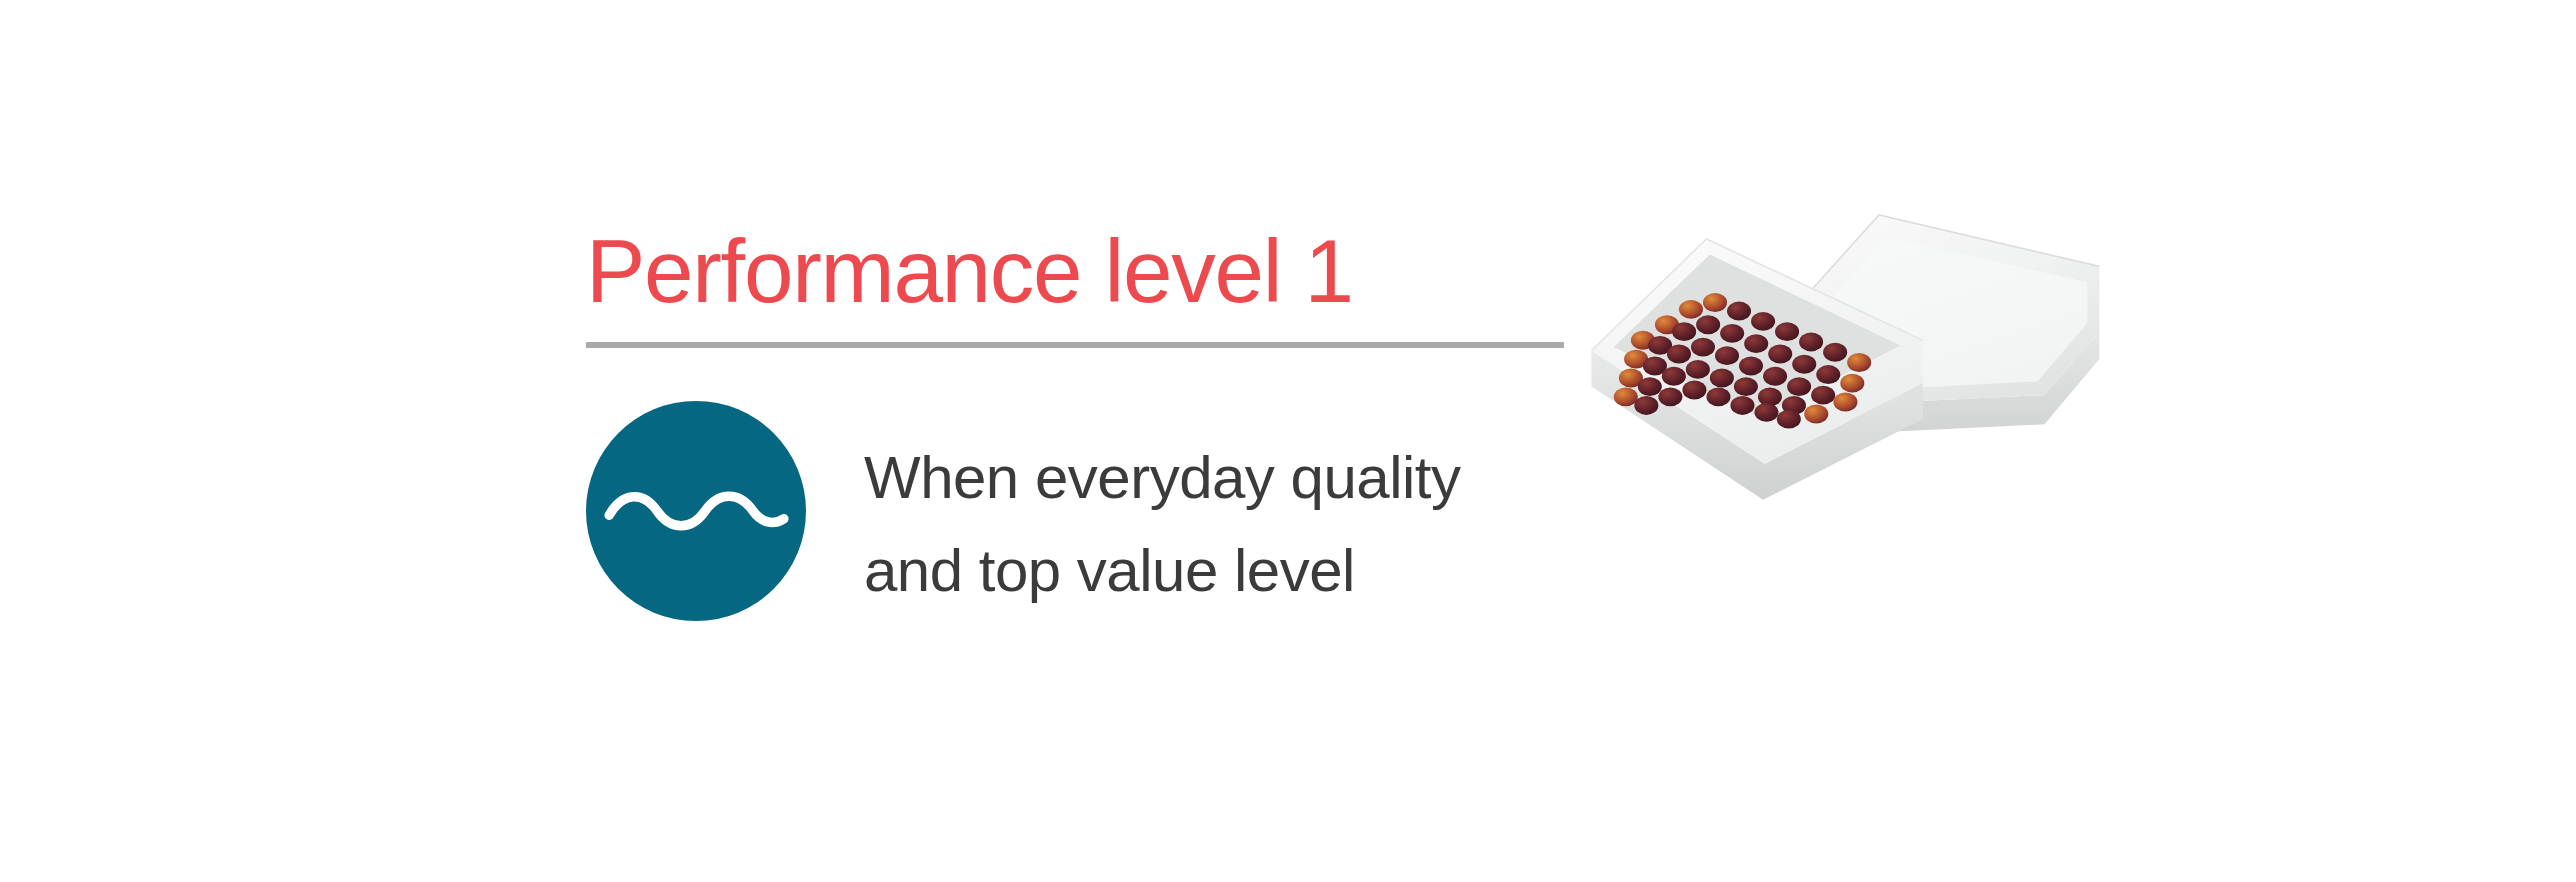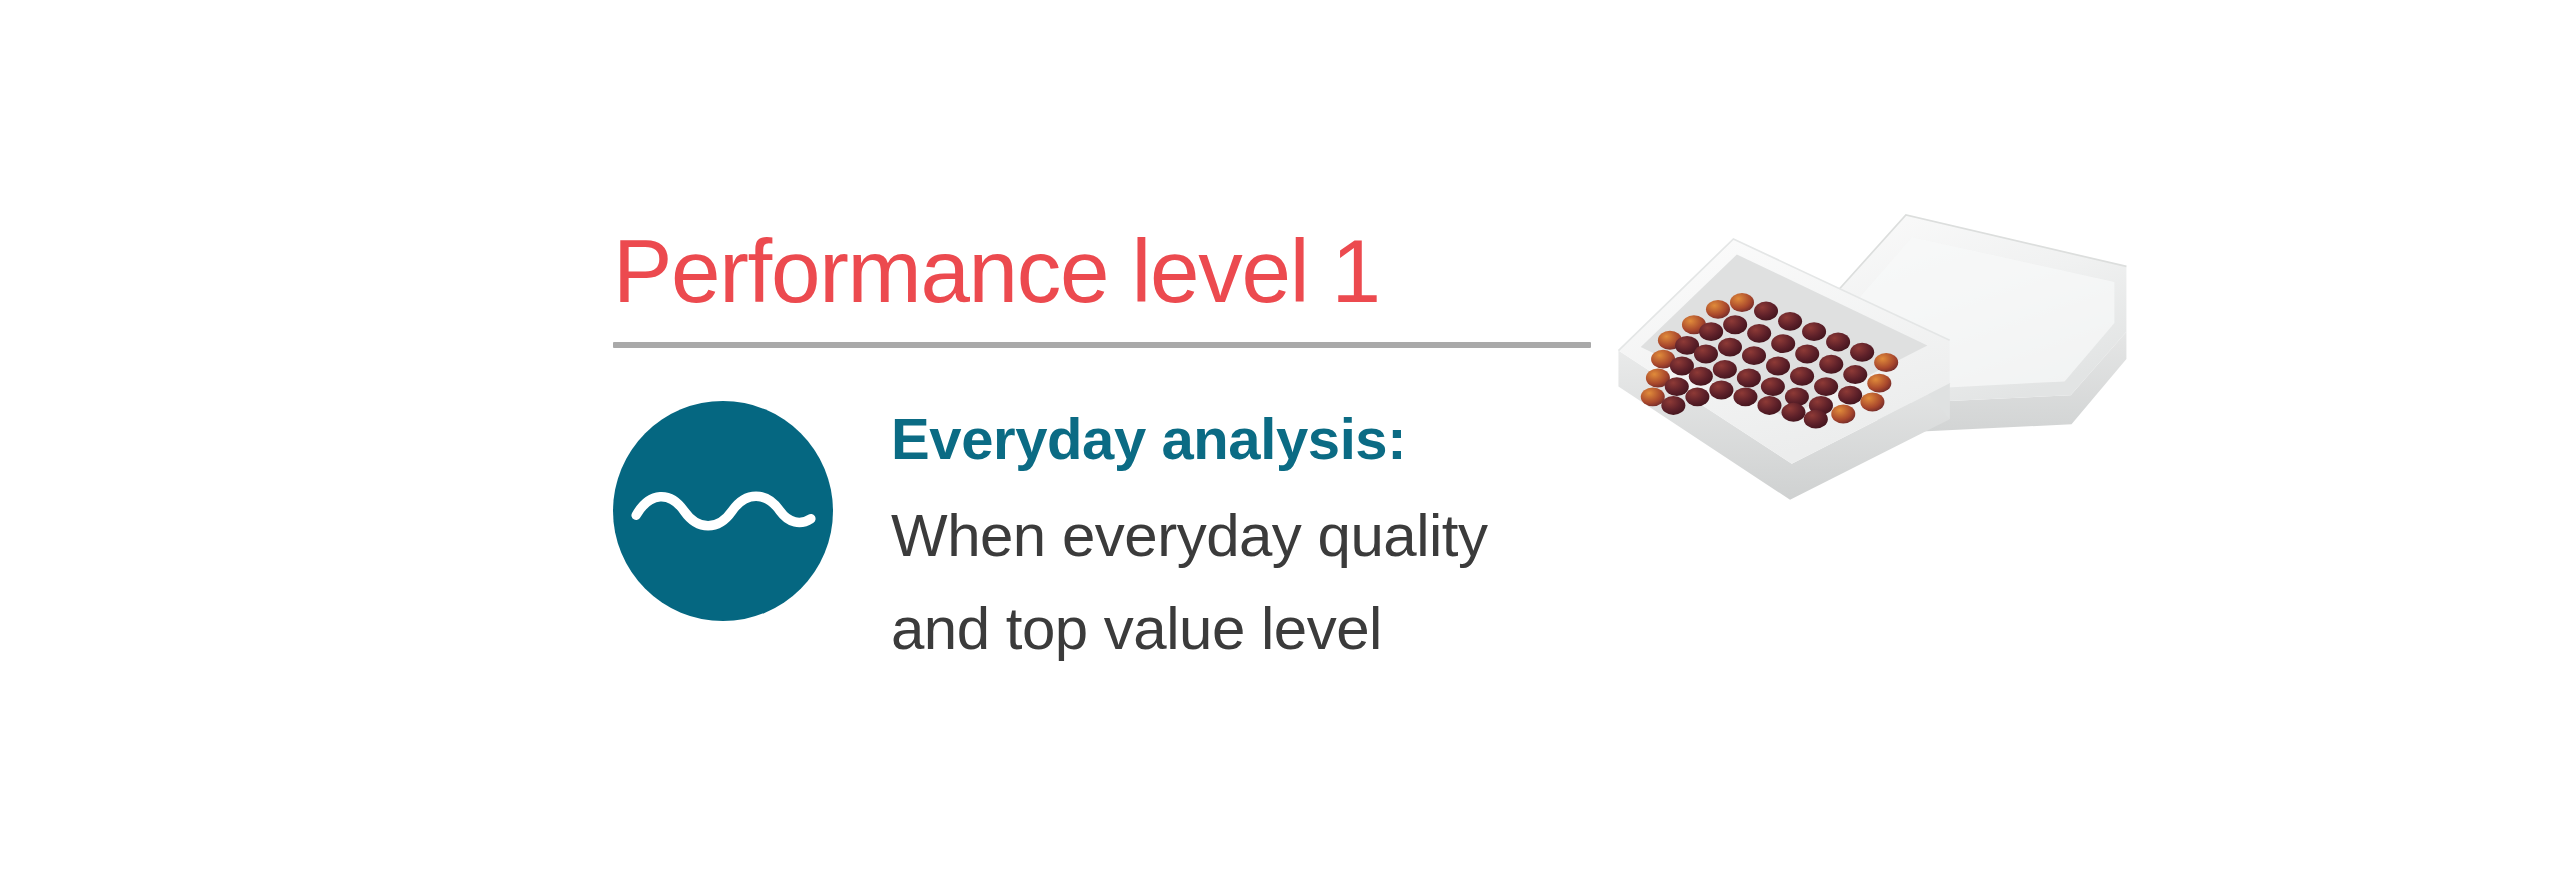--- a/index.html
+++ b/index.html
@@ -12,21 +12,20 @@
     font-family: "Liberation Sans", sans-serif;
     -webkit-font-smoothing: antialiased;
   }
 
   .page {
     position: relative;
     width: 2228px;
     height: 883px;
     background: #ffffff;
     overflow: hidden;
-    margin-left: 27px;
   }
 
   
   .content-block {
     position: absolute;
     left: 586px;
     top: 225px;
     width: 983px;
   }
 
@@ -126,21 +125,20 @@
 
     <div class="feature-row">
 
       <div class="icon-badge">
         <svg viewBox="0 0 216 70" xmlns="http://www.w3.org/2000/svg" aria-hidden="true">
           <path d="M6 40 C 22 12, 46 12, 62 35 C 78 58, 102 58, 118 35 C 134 12, 158 12, 174 35 C 184 49, 198 52, 210 44" fill="none" stroke="#ffffff" stroke-width="11" stroke-linecap="round" stroke-linejoin="round"></path>
         </svg>
       </div>
 
       <div class="feature-text">
-        <p class="feature-title">Everyday analysis:</p>
         <div class="feature-body">
           <span class="line">When everyday quality</span>
           <span class="line">and top value level</span>
         </div>
       </div>
 
     </div>
   </div>
 
   <div class="product-photo">

